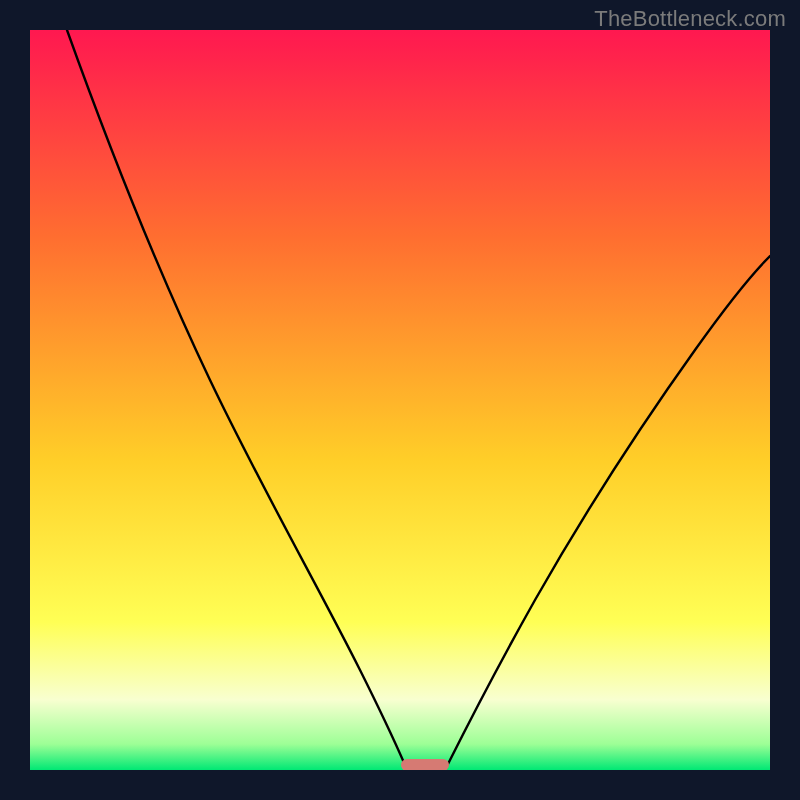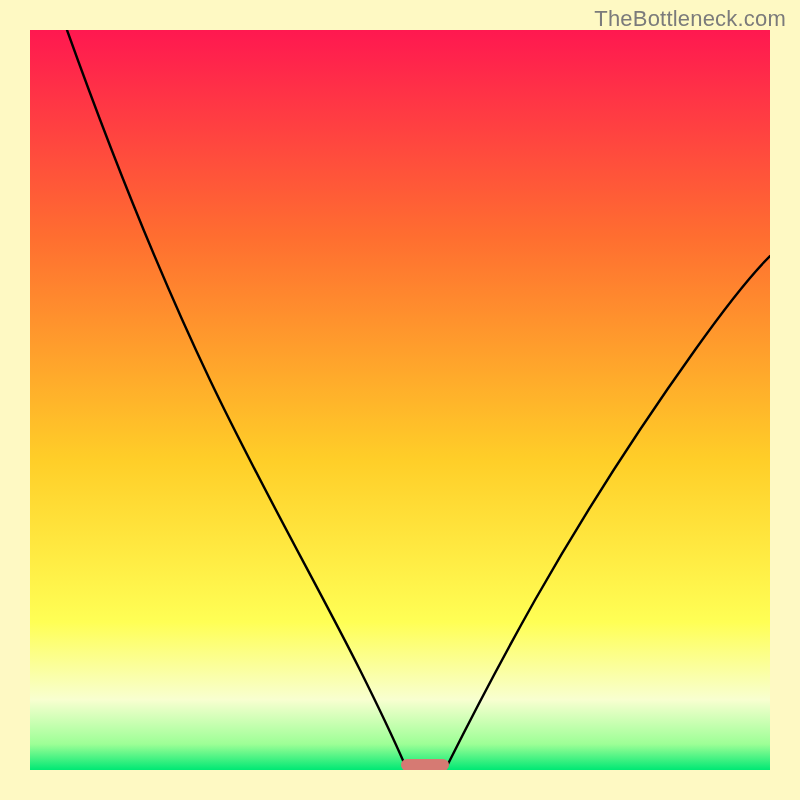--- a/index.html
+++ b/index.html
@@ -8,21 +8,21 @@
     width: 800px;
     height: 800px;
     background: #000;
     overflow: hidden;
     font-family: Arial, Helvetica, sans-serif;
   }
   .frame {
     position: relative;
     width: 800px;
     height: 800px;
-    background: #fef9c3;
+    background: #0f172a;
   }
   .watermark {
     position: absolute;
     top: 6px;
     right: 14px;
     color: #7b7b7b;
     font-size: 22px;
     font-weight: 500;
     letter-spacing: 0.2px;
     z-index: 10;

